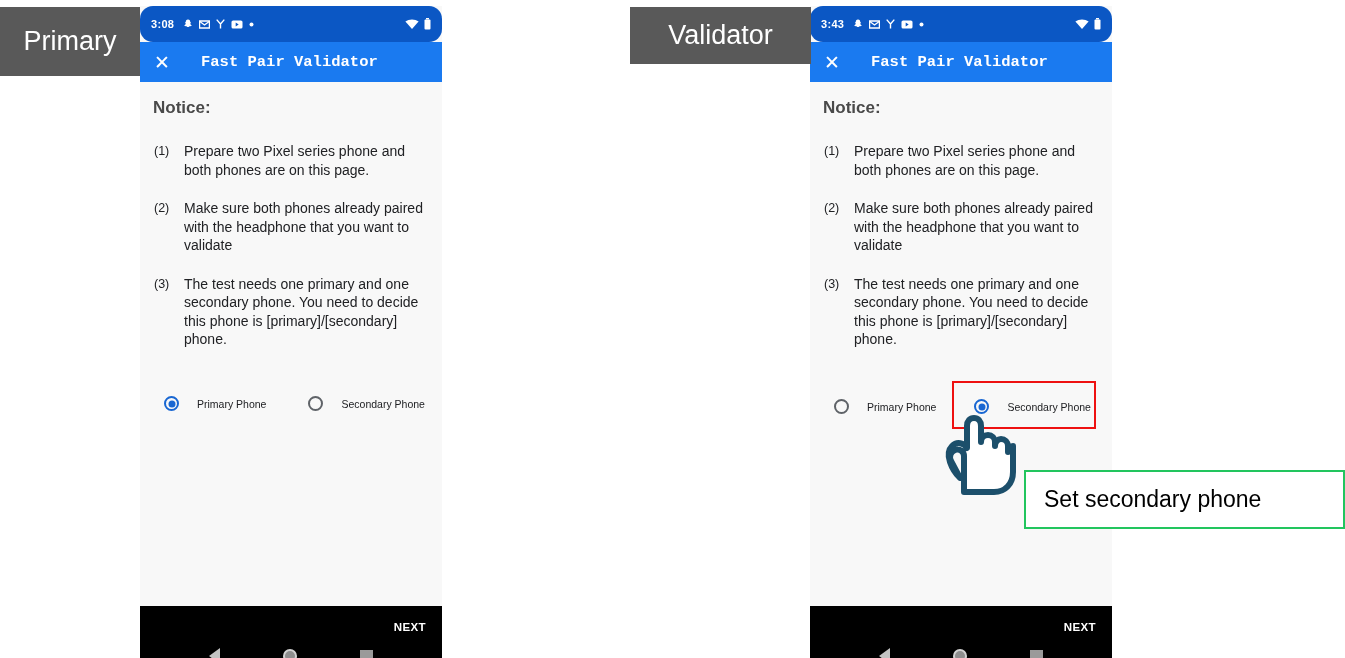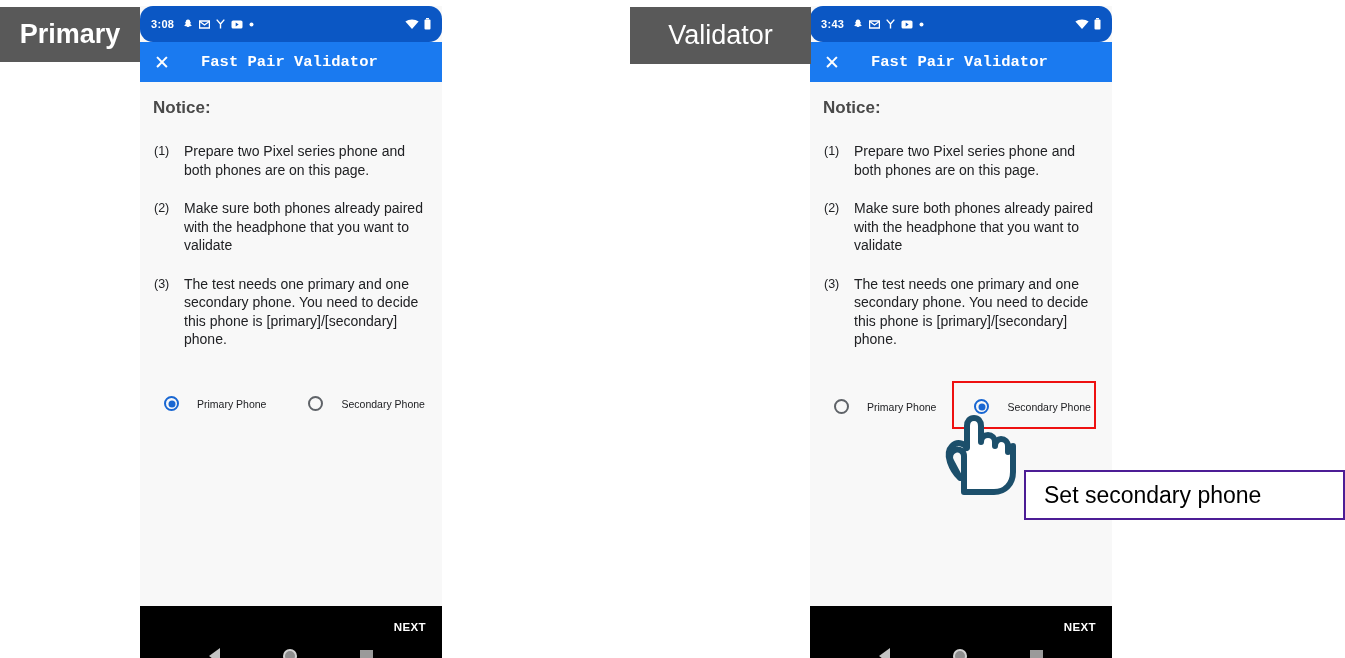--- a/index.html
+++ b/index.html
@@ -21,21 +21,21 @@
     background: #595959;
     color: #ffffff;
     display: flex;
     align-items: center;
     justify-content: center;
     font-size: 27px;
     font-family: "Liberation Sans", sans-serif;
     letter-spacing: 0px;
     z-index: 20;
   }
-  #anno-primary  { left: 0px;   top: 7px; width: 140px; height: 55px; font-weight: bold; }
+  #anno-primary  { left: 0px;   top: 7px; width: 140px; height: 69px; }
   #anno-secondary{ left: 630px; top: 7px; width: 181px; height: 57px; }
 
   
   .phone {
     position: absolute;
     top: 6px;
     width: 302px;
     height: 652px;
     background: #f8f8f8;
     overflow: hidden;
@@ -237,23 +237,23 @@
     height: 86px;
     z-index: 18;
   }
 
   
   #callout {
     position: absolute;
     left: 1024px;
     top: 470px;
     width: 321px;
-    height: 50px;
+    height: 59px;
     background: #ffffff;
-    border: 2px solid #4c1d95;
+    border: 2px solid #22c55e;
     box-sizing: border-box;
     display: flex;
     align-items: center;
     z-index: 19;
   }
   #callout .callout-text {
     font-size: 23px;
     color: #000000;
     margin-left: 18px;
     font-family: "Liberation Sans", sans-serif;

